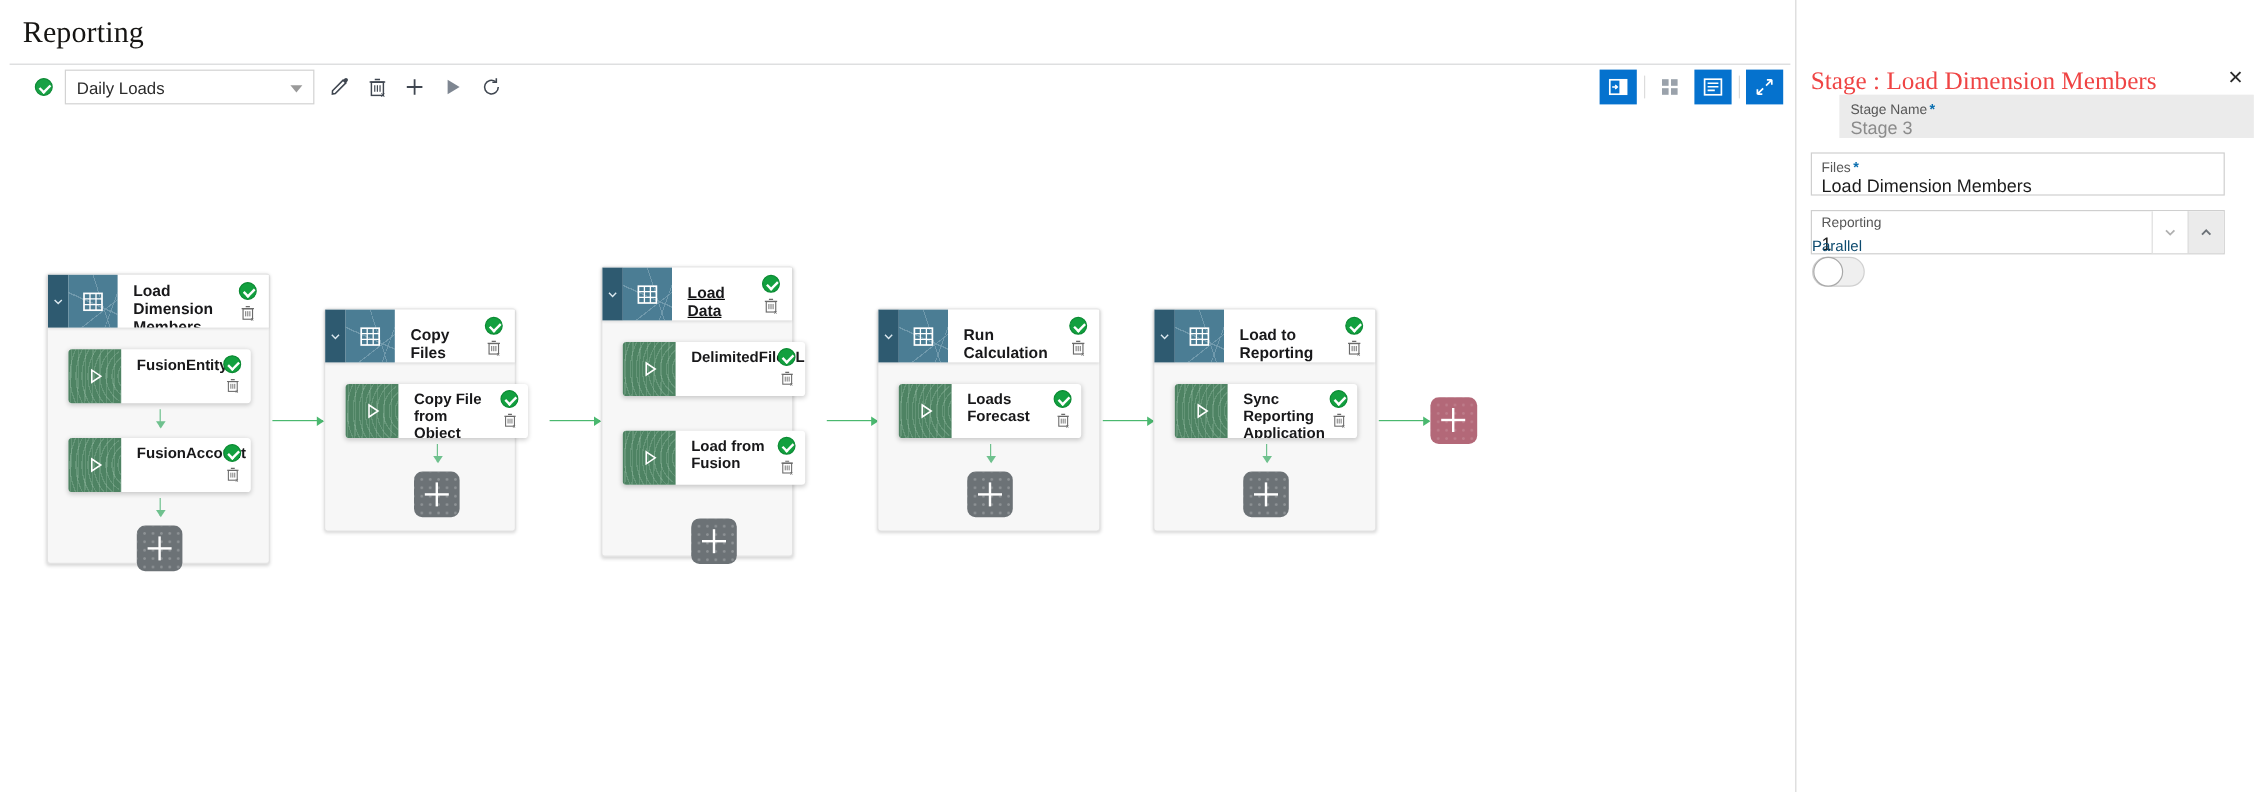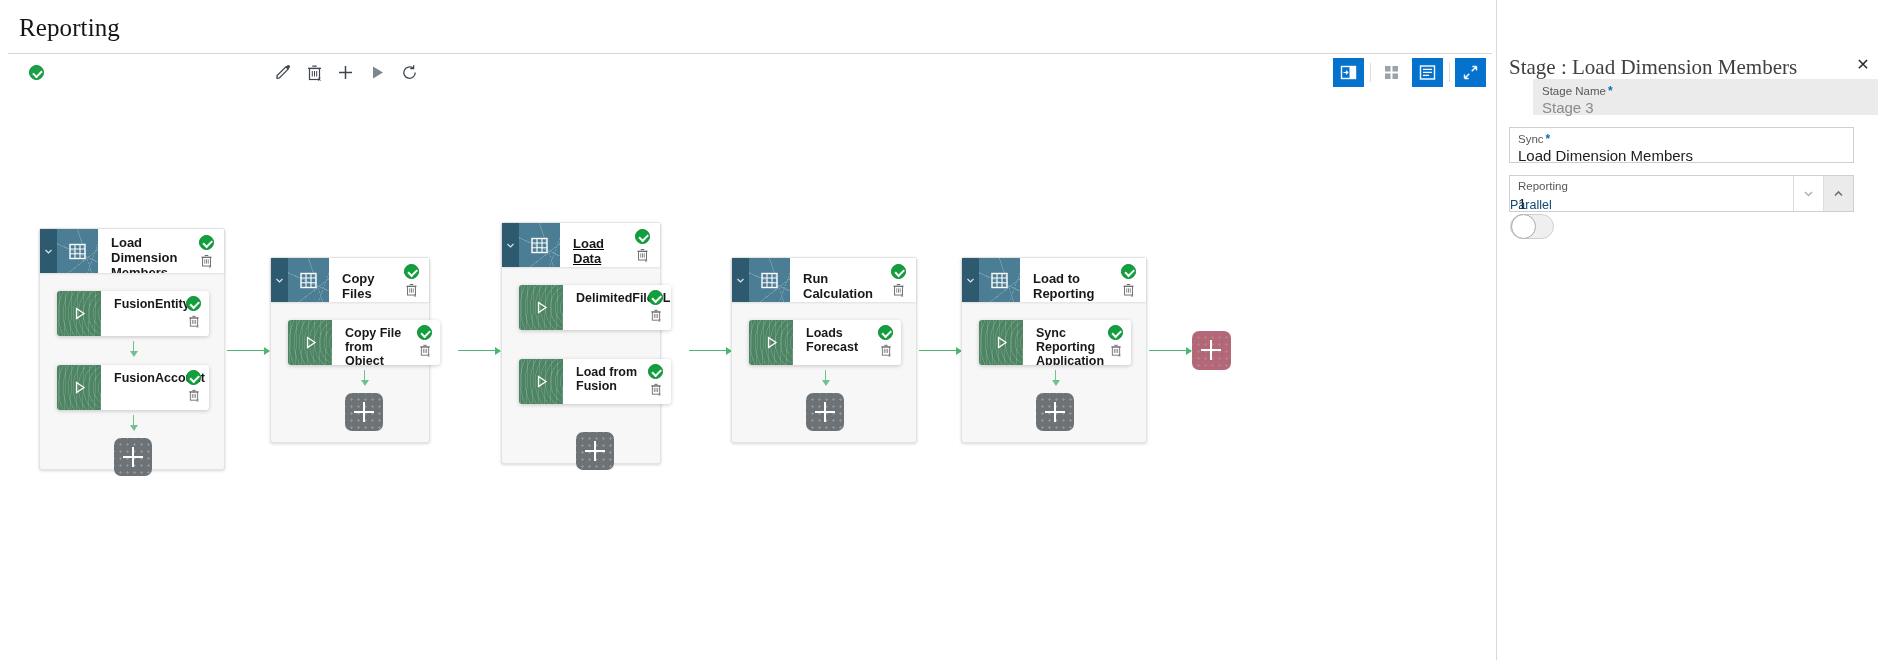--- a/index.html
+++ b/index.html
@@ -199,21 +199,21 @@
   }
 
   
   #right-panel{
     position:absolute; right:0; top:0; width:389px; height:660px;
     background:#fff; border-left:1px solid #d8d8d8;
   }
   #panel-title{
     position:absolute; left:12px; top:55px;
     font-family:"Liberation Serif", serif;
-    font-size:21px; color:#404040;
+    font-size:21px; color:#ef4444;
   }
   #panel-close{
     position:absolute; right:12px; top:55px; width:20px; height:20px;
     text-align:center; line-height:20px; font-size:16px; font-weight:bold;
     color:#2c2c2c; cursor:pointer; font-family:"DejaVu Sans", sans-serif;
   }
   .field{
     position:absolute; left:12px; width:345px;
     border:1px solid #cfcfcf; background:#fff;
   }
@@ -246,20 +246,24 @@
 
 <div id="topbar">
   <div id="page-title">Reporting</div>
   <div id="saved-status">Saved.</div>
   <div id="window-close">✕</div>
 </div>
 
 <div id="toolbar">
   <div id="status-dot"></div>
 
+  <div id="pipeline-select">
+    <span class="val">Daily Loads</span>
+    <span class="caret"></span>
+  </div>
 
   <div class="tb-ico" style="left:261px">
     <svg width="19" height="19" viewBox="0 0 19 19">
       <path d="M3 15.3 L3.1 12.6 L11.9 3.8 L14.2 6.1 L5.4 14.9 Z" fill="none" stroke="#3f4650" stroke-width="1.3"></path>
       <path d="M11.9 3.8 L13.2 2.5 A1.2 1.2 0 0 1 15.5 4.8 L14.2 6.1 Z" fill="#3f4650"></path>
     </svg>
   </div>
 
   <div class="tb-ico" style="left:292px">
     <svg width="19" height="19" viewBox="0 0 19 19">
@@ -642,21 +646,21 @@
 
   <div class="field readonly" style="top:79px; height:36px;">
     <span class="fl">
       <span>Stage Name</span><span class="req">*</span>
     </span>
     <span class="fv">Stage 3</span>
   </div>
 
   <div class="field" style="top:127px; height:36px;">
     <span class="fl">
-      <span>Sync</span><span class="req">*</span>
+      <span>Files</span><span class="req">*</span>
     </span>
     <span class="fv">Load Dimension Members</span>
   </div>
 
   <div class="field" style="top:175px; height:37px;">
     <span class="fl">Reporting</span>
     <span class="fv">1</span>
     <span class="spin down">
       <svg width="13" height="13" viewBox="0 0 13 13">
           <path d="M3 5 L6.5 8.5 L10 5" stroke="#b0b0b0" stroke-width="1.5" fill="none"></path>

